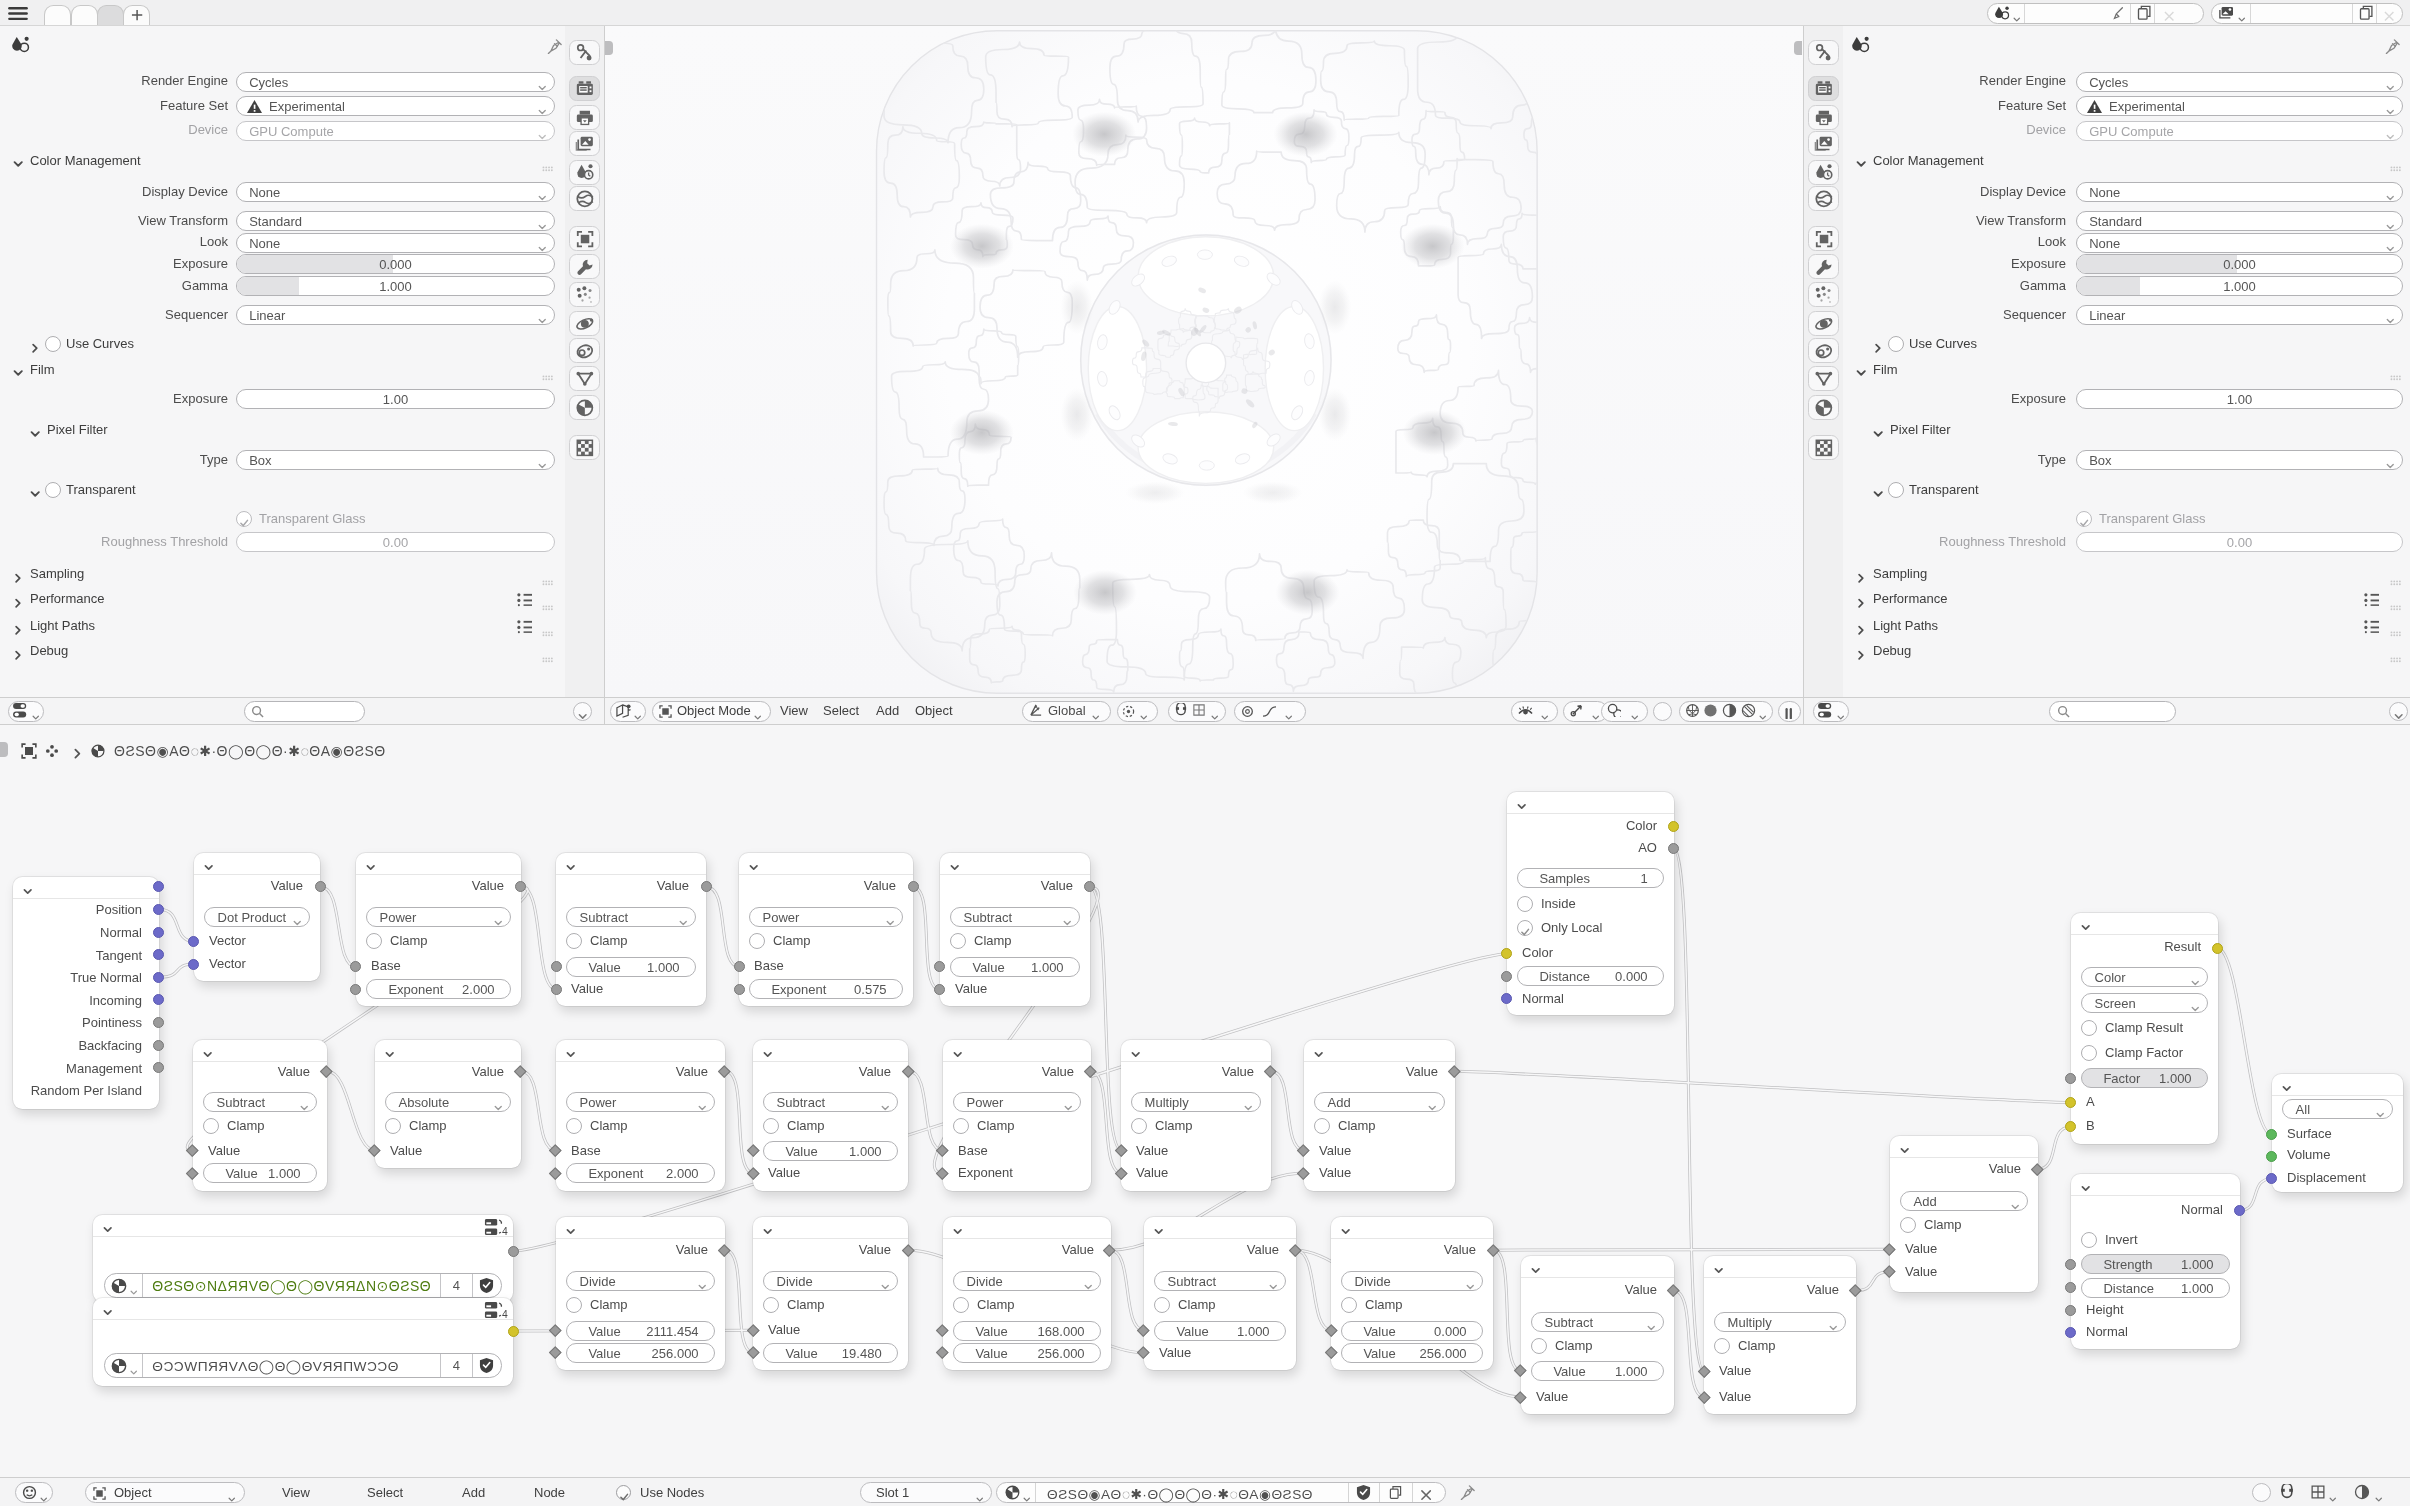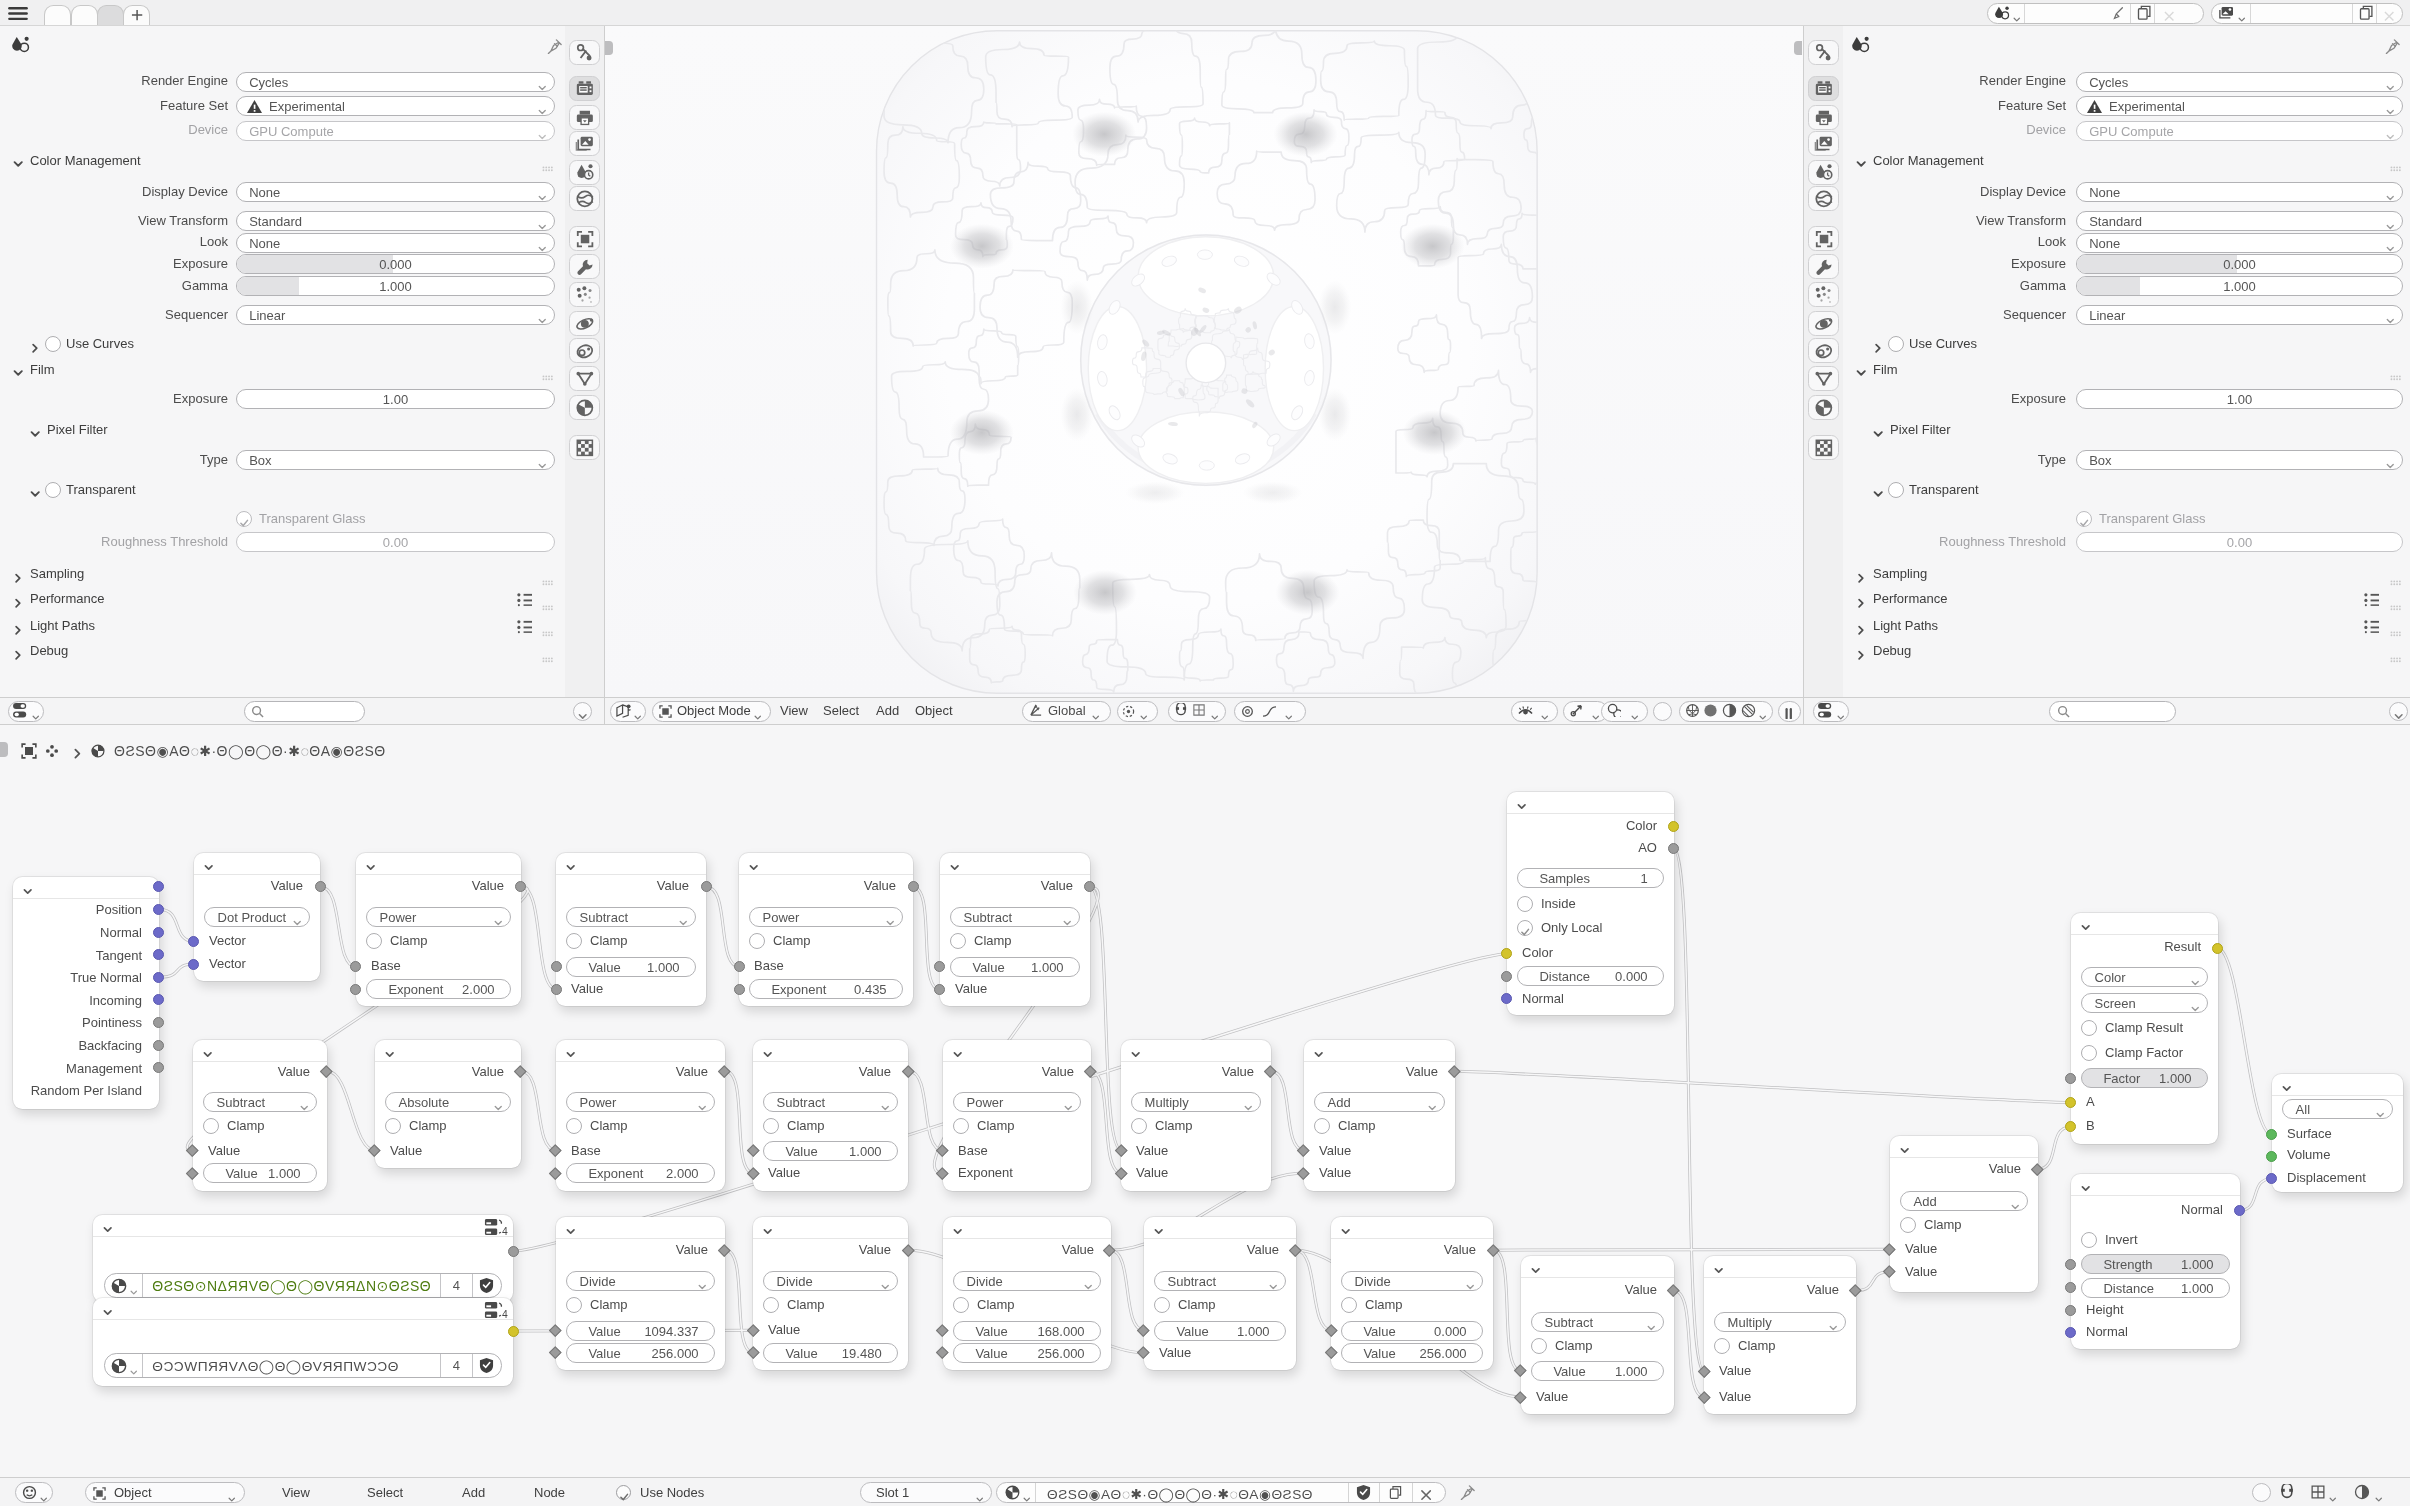--- a/index.html
+++ b/index.html
@@ -1339,21 +1339,21 @@
       <div class="abs" style="left:12.2px;top:1.9px;font-size:13px;color:#555">Power</div>
       <div class="abs" style="right:7.5px;top:5.6px;width:8.5px;height:8.5px"><svg viewBox="0 0 10 10" width="100%" height="100%">
           <path d="M1.5 3 L5 6.5 L8.5 3" fill="none" stroke="#9a9a9a" stroke-width="1.6" stroke-linecap="round" stroke-linejoin="round"></path>
         </svg></div>
     </div>
 <div class="chk" style="left:10.4px;top:80px"></div>
 <div class="ntxt" style="left:34px;top:80px">Clamp</div>
 <div class="ntxt" style="left:15px;top:105px">Base</div>
 <div class="abs" style="left:10.4px;right:10.4px;top:126px;height:20px;border:0.9px solid #b2b2b5;border-radius:10.4px;background:#fff">
       <div class="abs" style="left:21px;top:1.9px;font-size:13px;color:#555">Exponent</div>
-      <div class="abs" style="right:15px;top:1.9px;font-size:13px;color:#555">0.435</div>
+      <div class="abs" style="right:15px;top:1.9px;font-size:13px;color:#555">0.575</div>
     </div>
 </div>
 <div class="sock" style="left:908px;top:881px;background:#9b9b9b;border-color:#787878"></div>
 <div class="sock" style="left:734px;top:961px;background:#9b9b9b;border-color:#787878"></div>
 <div class="sock" style="left:734px;top:984px;background:#9b9b9b;border-color:#787878"></div>
 
 <div class="node" style="left:940px;top:853px;width:150px;height:153px">
 <div class="nhead"></div>
     <div class="nchev"><svg viewBox="0 0 10 10" width="100%" height="100%">
         <path d="M1.5 3 L5 6.5 L8.5 3" fill="none" stroke="#555" stroke-width="1.8" stroke-linecap="round" stroke-linejoin="round"></path>
@@ -1571,21 +1571,21 @@
 <div class="abs" style="left:10.4px;right:10.4px;top:54px;height:20px;border:0.9px solid #b2b2b5;border-radius:10.4px;background:#fff">
       <div class="abs" style="left:12.2px;top:1.9px;font-size:13px;color:#555">Divide</div>
       <div class="abs" style="right:7.5px;top:5.6px;width:8.5px;height:8.5px"><svg viewBox="0 0 10 10" width="100%" height="100%">
           <path d="M1.5 3 L5 6.5 L8.5 3" fill="none" stroke="#9a9a9a" stroke-width="1.6" stroke-linecap="round" stroke-linejoin="round"></path>
         </svg></div>
     </div>
 <div class="chk" style="left:10.4px;top:80px"></div>
 <div class="ntxt" style="left:34px;top:80px">Clamp</div>
 <div class="abs" style="left:10.4px;right:10.4px;top:104px;height:20px;border:0.9px solid #b2b2b5;border-radius:10.4px;background:#fff">
       <div class="abs" style="left:21px;top:1.9px;font-size:13px;color:#555">Value</div>
-      <div class="abs" style="right:15px;top:1.9px;font-size:13px;color:#555">1094.337</div>
+      <div class="abs" style="right:15px;top:1.9px;font-size:13px;color:#555">2111.454</div>
     </div>
 <div class="abs" style="left:10.4px;right:10.4px;top:126px;height:20px;border:0.9px solid #b2b2b5;border-radius:10.4px;background:#fff">
       <div class="abs" style="left:21px;top:1.9px;font-size:13px;color:#555">Value</div>
       <div class="abs" style="right:15px;top:1.9px;font-size:13px;color:#555">256.000</div>
     </div>
 </div>
 <div class="diam" style="left:720px;top:1246px;background:#9b9b9b;border-color:#787878"></div>
 <div class="diam" style="left:551px;top:1326px;background:#9b9b9b;border-color:#787878"></div>
 <div class="diam" style="left:551px;top:1348px;background:#9b9b9b;border-color:#787878"></div>
 

